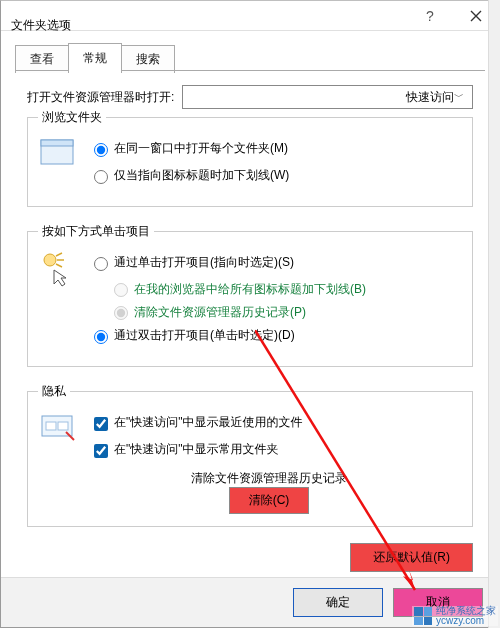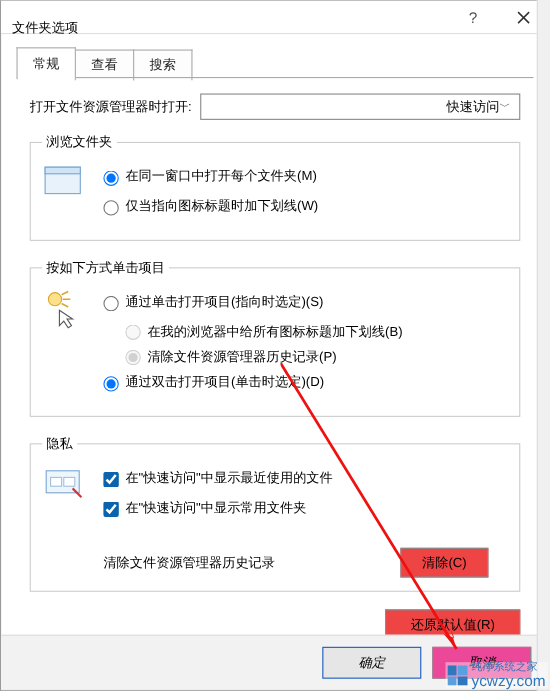--- a/index.html
+++ b/index.html
@@ -78,21 +78,20 @@
   .tab:not(.active) {
     top: 2px;
     background: #fdfdfd;
   }
   .body {
     padding: 14px 12px 6px 12px;
   }
   .row-open {
     display: flex;
     align-items: center;
-    margin-bottom: 12px;
     gap: 8px;
   }
   .select {
     flex: 1;
     height: 24px;
     border: 1px solid #888;
     display: flex;
     align-items: center;
     padding: 0 8px;
     font-size: 12px;
@@ -135,34 +134,35 @@
   }
   .sub-line {
     display: flex;
     align-items: center;
     gap: 6px;
     margin: 2px 0 6px 20px;
     font-size: 12px;
     color: #888;
   }
   .sub-line input[type=radio] { accent-color: #888; }
-  .disabled-text { color: #000000; }
+  .disabled-text { color: #15803d; }
   input[type=radio], input[type=checkbox] {
     width: 14px; height: 14px;
     margin: 0;
   }
   input[type=checkbox] {
     accent-color: #0a64ad;
   }
   .clear-row {
     display: flex;
     align-items: center;
-    justify-content: space-between;
-    margin-top: 28px;
+    justify-content: center;
+    margin-top: 12px;
     padding-right: 4px;
+    flex-direction: column;
   }
   .btn {
     border: 1px solid #8a8a8a;
     background: #ef4444;
     padding: 5px 22px;
     font-size: 12px;
     cursor: default;
     min-width: 90px;
     text-align: center;
   }
@@ -176,21 +176,20 @@
     position: absolute;
     bottom: 0; left: 0; right: 0;
     height: 50px;
     border-top: 1px solid #ddd;
     background: #f2f2f2;
     display: flex;
     align-items: center;
     justify-content: flex-end;
     padding-right: 16px;
     gap: 10px;
-    font-style: italic;
   }
   .footer .btn { background: #ec4899; }
   .footer .btn.primary {
     border: 1px solid #1a5bbf;
     background: #e6e6e6;
   }
   .outer-scrollbar {
     position: absolute;
     top: 0;
     right: 0;
@@ -223,21 +222,21 @@
   }
   .wm-logo {
     width: 18px; height: 18px;
     display: grid;
     grid-template-columns: 1fr 1fr;
     grid-template-rows: 1fr 1fr;
     gap: 1px;
   }
   .wm-logo div { width: 100%; height: 100%; }
   .wm-text { display: flex; flex-direction: column; line-height: 1; font-size: 10px; }
-  .wm-text .url { color: #2f78be; font-size: 14px; }
+  .wm-text .url { color: #2f78be; font-size: 10px; }
 </style>
 </head>
 <body>
 
 <div class="window">
 
   <div class="titlebar">
     <span class="title">文件夹选项</span>
     <div class="titlebar-btns">
       <div class="titlebar-btn">
@@ -247,22 +246,22 @@
         <svg width="12" height="12" viewBox="0 0 12 12">
             <path d="M1 1 L11 11 M11 1 L1 11" stroke="#333" stroke-width="1.4"></path>
           </svg>
       </div>
     </div>
   </div>
 
   <div class="content">
 
     <div class="tabs">
+      <div class="tab"><span>查看</span></div>
       <div class="tab active"><span>常规</span></div>
-      <div class="tab"><span>查看</span></div>
       <div class="tab"><span>搜索</span></div>
     </div>
 
     <div class="body">
 
       <div class="row-open">
         <span>打开文件资源管理器时打开:</span>
         <div class="select">
           <span>快速访问</span>
           <span class="chev">﹀</span>

